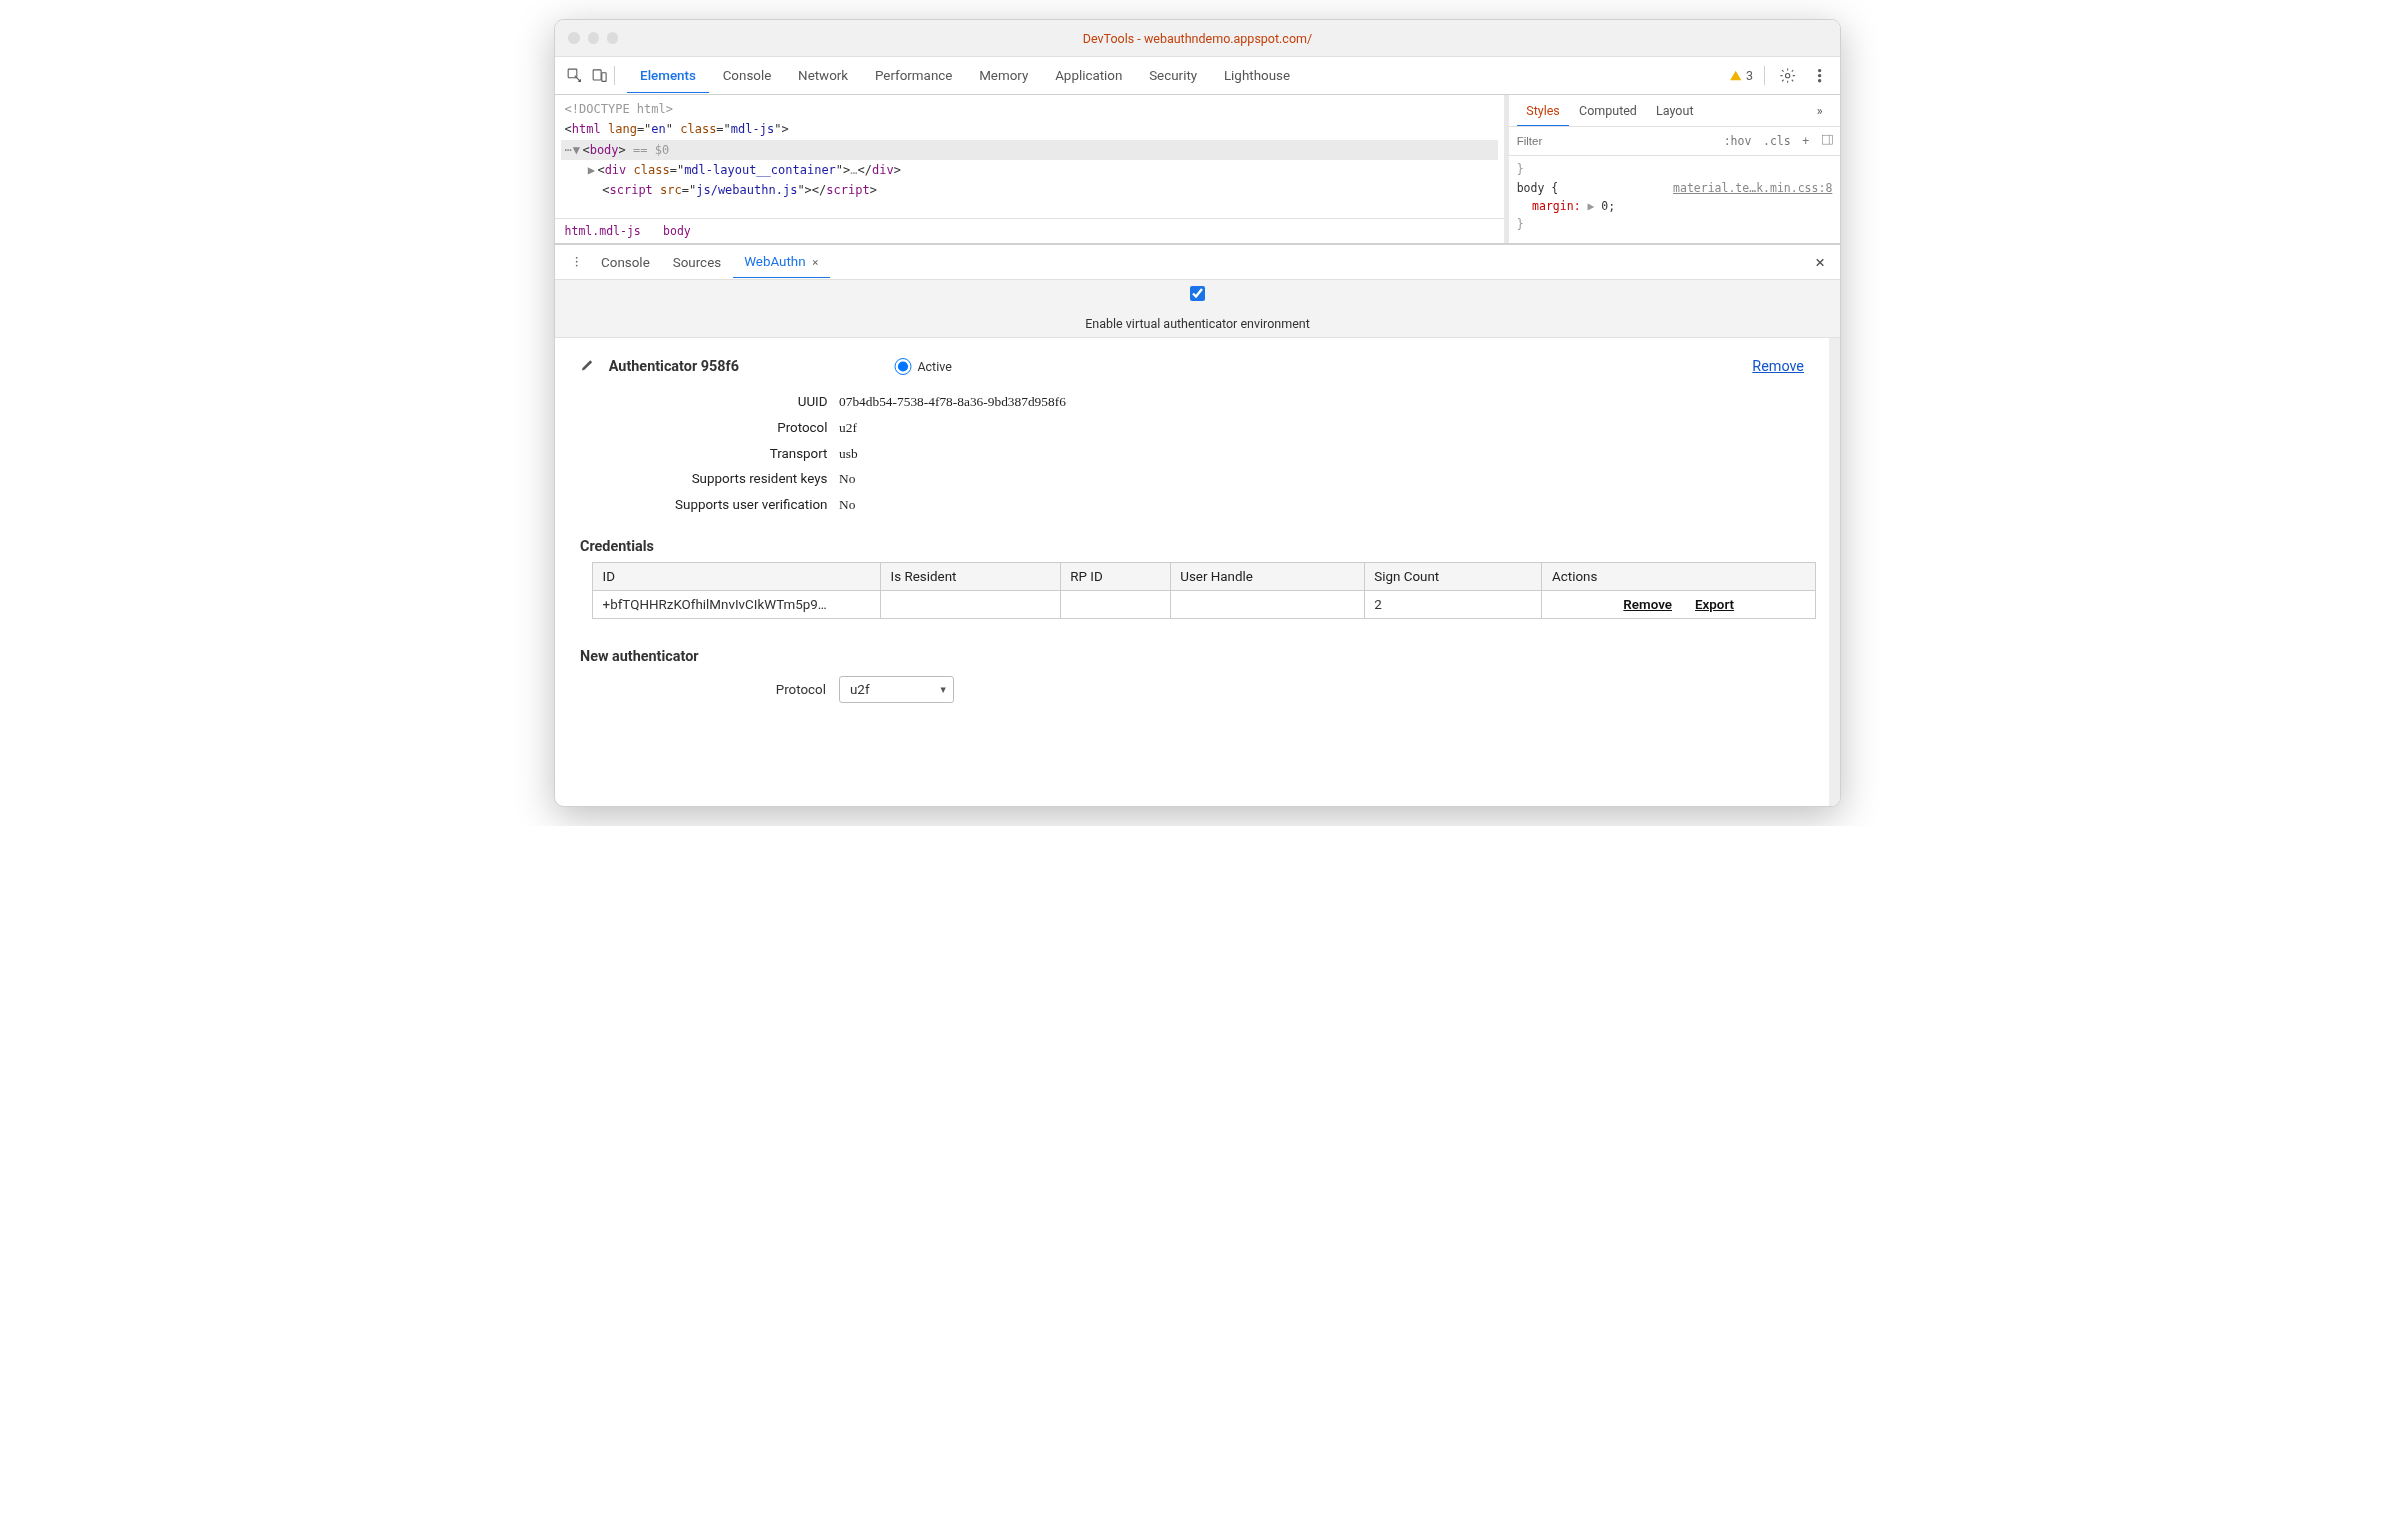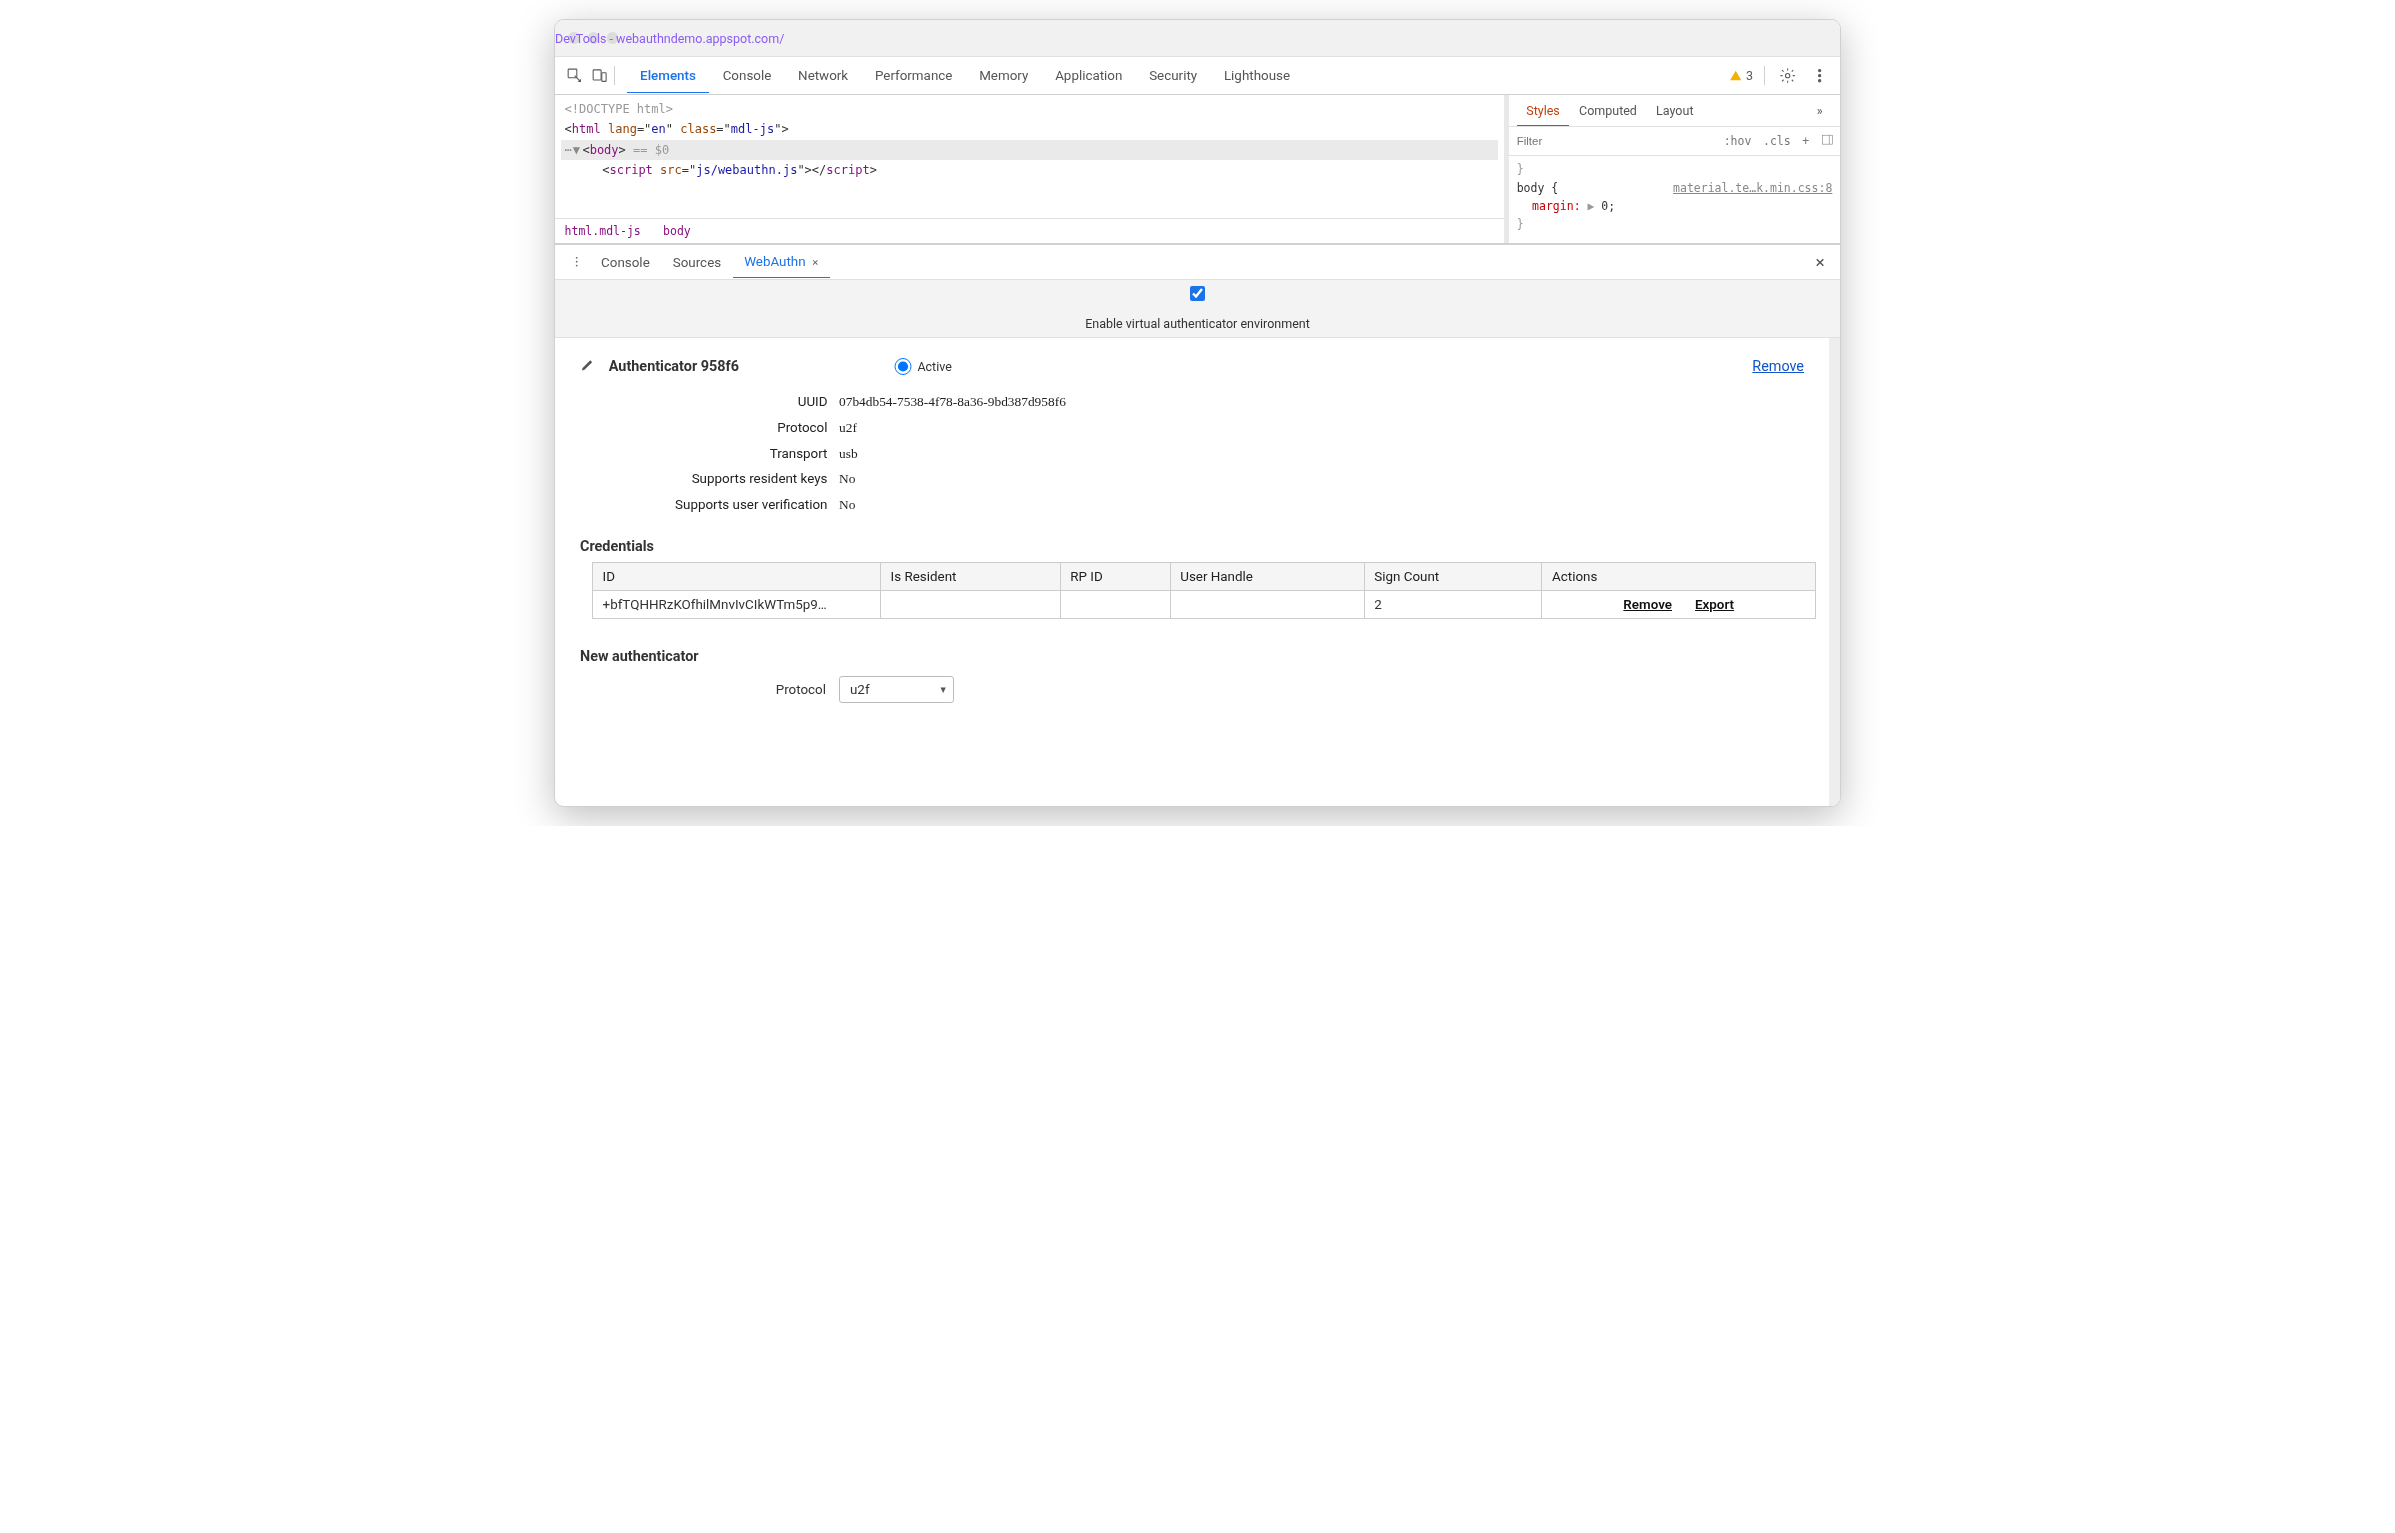--- a/index.html
+++ b/index.html
@@ -25,21 +25,21 @@
   .titlebar {
     height: 37px;
     background: #f1f1f1;
     display: flex;
     align-items: center;
     border-bottom: 1px solid #e0e0e0;
     position: relative;
   }
   .traffic-lights { display: flex; gap: 7.7px; padding-left: 13.4px; }
   .tl { width: 11.5px; height: 11.5px; border-radius: 50%; background: #dcdcdc; }
-  .titlebar-title { position: absolute; left: 0; right: 0; text-align: left; color: #8b5cf6; font-size: 12.5px; }
+  .titlebar-title { position: absolute; left: 0; right: 0; text-align: center; color: #c2410c; font-size: 12.5px; }
   
   .top-toolbar {
     height: 38px;
     display: flex;
     align-items: center;
     border-bottom: 1px solid #d0d0d0;
     padding: 0 9.6px;
     gap: 3.8px;
   }
   .tool-icon { width: 21px; height: 21px; display: inline-flex; align-items: center; justify-content: center; color: #555; cursor: pointer; }
@@ -171,20 +171,21 @@
       </span>
     </div>
   </div>
 
   <div class="main-split">
     <div class="dom-panel">
       <div class="dom-tree">
         <div class="dom-line"><span class="gray">&lt;!DOCTYPE html&gt;</span></div>
         <div class="dom-line">&lt;<span class="tag">html</span> <span class="attr">lang</span>="<span class="val">en</span>" <span class="attr">class</span>="<span class="val">mdl-js</span>"&gt;</div>
         <div class="dom-line selected"><span class="dots">⋯</span><span class="tri">▼</span>&lt;<span class="tag">body</span>&gt;<span class="gray"> == $0</span></div>
+        <div class="dom-line" style="padding-left:27px;"><span class="tri">▶</span>&lt;<span class="tag">div</span> <span class="attr">class</span>="<span class="val">mdl-layout__container</span>"&gt;<span class="gray">…</span>&lt;/<span class="tag">div</span>&gt;</div>
         <div class="dom-line" style="padding-left:27px;">&nbsp;&nbsp;&lt;<span class="tag">script</span> <span class="attr">src</span>="<span class="val">js/webauthn.js</span>"&gt;&lt;/<span class="tag">script</span>&gt;</div>
       </div>
       <div class="breadcrumb">
         <span>html.mdl-js</span>
         <span>body</span>
       </div>
     </div>
     <div class="styles-panel">
       <div class="styles-tabs">
         <div class="styles-tab active">Styles</div>

